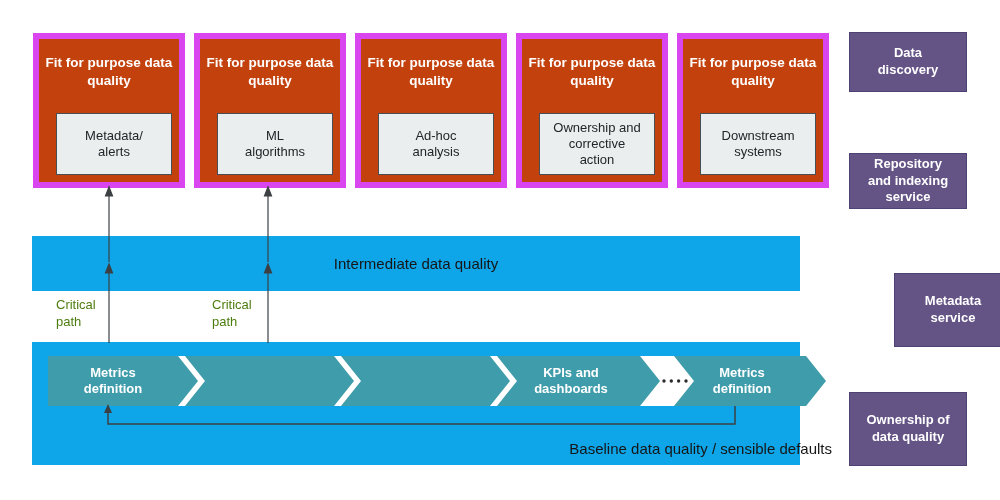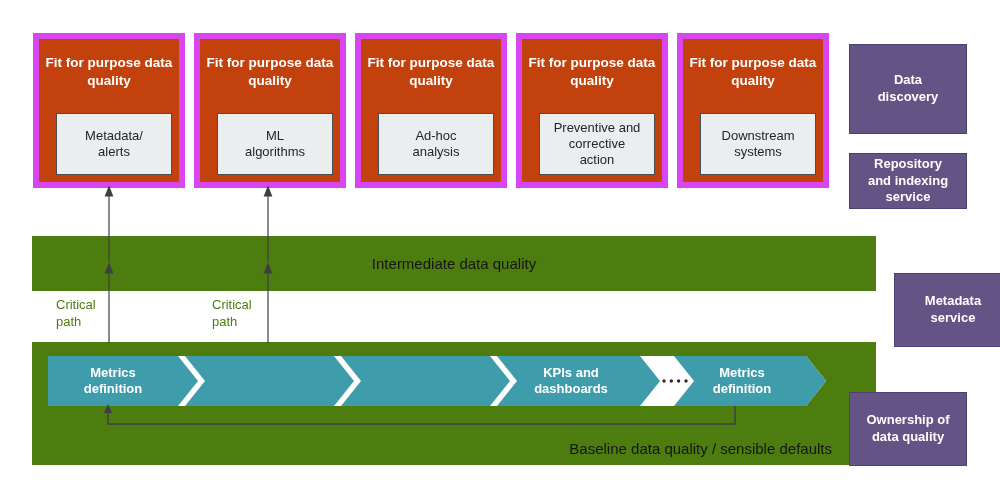--- a/index.html
+++ b/index.html
@@ -2,21 +2,21 @@
 <html><head>
 <meta charset="utf-8">
 <style>
   html,body{margin:0;padding:0;background:#ffffff;}
   .canvas{
     position:relative;width:1000px;height:500px;background:#ffffff;overflow:hidden;
     font-family:"Liberation Sans",sans-serif;color:#1c1c1c;
   }
   .ml{white-space:pre-line;}
   
-  .band{position:absolute;left:32px;width:844px;background:#4d7c0f;}
+  .band{position:absolute;left:32px;width:768px;background:#0ea5e9;}
   .band-intermediate{top:236px;height:55px;display:flex;align-items:center;justify-content:center;}
   .band-bottom{top:342px;height:123px;}
   .band-label{font-size:15px;color:#161616;}
   .baseline-label{position:absolute;left:32px;top:440px;width:800px;text-align:right;font-size:15px;color:#161616;}
   
   .fitbox{position:absolute;top:33px;width:152px;height:155px;background:#c2410c;border:6px solid #d946ef;box-sizing:border-box;}
   .fitbox .title{position:absolute;top:15px;left:4px;right:4px;text-align:center;color:#ffffff;font-weight:bold;font-size:13.5px;line-height:1.35;}
   .fitbox .item{position:absolute;left:17px;top:74px;width:116px;height:62px;box-sizing:border-box;background:#ebeeee;border:1px solid #454f54;display:flex;align-items:center;justify-content:center;text-align:center;font-size:13px;line-height:1.25;color:#20262a;}
   
   .sidebox{position:absolute;left:849px;width:118px;background:#645385;border:1px solid #4e4173;box-sizing:border-box;display:flex;align-items:center;justify-content:center;text-align:center;color:#ffffff;font-weight:bold;font-size:13px;line-height:1.3;}
@@ -51,32 +51,32 @@
   </div>
   <div class="fitbox" style="left:355px;">
     <div class="title ml">Fit for purpose data
 quality</div>
     <div class="item ml">Ad-hoc
 analysis</div>
   </div>
   <div class="fitbox" style="left:516px;">
     <div class="title ml">Fit for purpose data
 quality</div>
-    <div class="item ml">Preventive and
+    <div class="item ml">Ownership and
 corrective
 action</div>
   </div>
   <div class="fitbox" style="left:677px;">
     <div class="title ml">Fit for purpose data
 quality</div>
     <div class="item ml">Downstream
 systems</div>
   </div>
 
-  <div class="sidebox ml" style="top:32px;height:90px;margin-top:12px;">Data
+  <div class="sidebox ml" style="top:32px;height:60px;">Data
 discovery</div>
   <div class="sidebox ml" style="top:153px;height:56px;">Repository
 and indexing
 service</div>
   <div class="sidebox ml" style="top:273px;height:74px;margin-left:45px;">Metadata
 service</div>
   <div class="sidebox ml" style="top:392px;height:74px;">Ownership of
 data quality</div>
 
   <div class="critical ml" style="left:56px;">Critical

